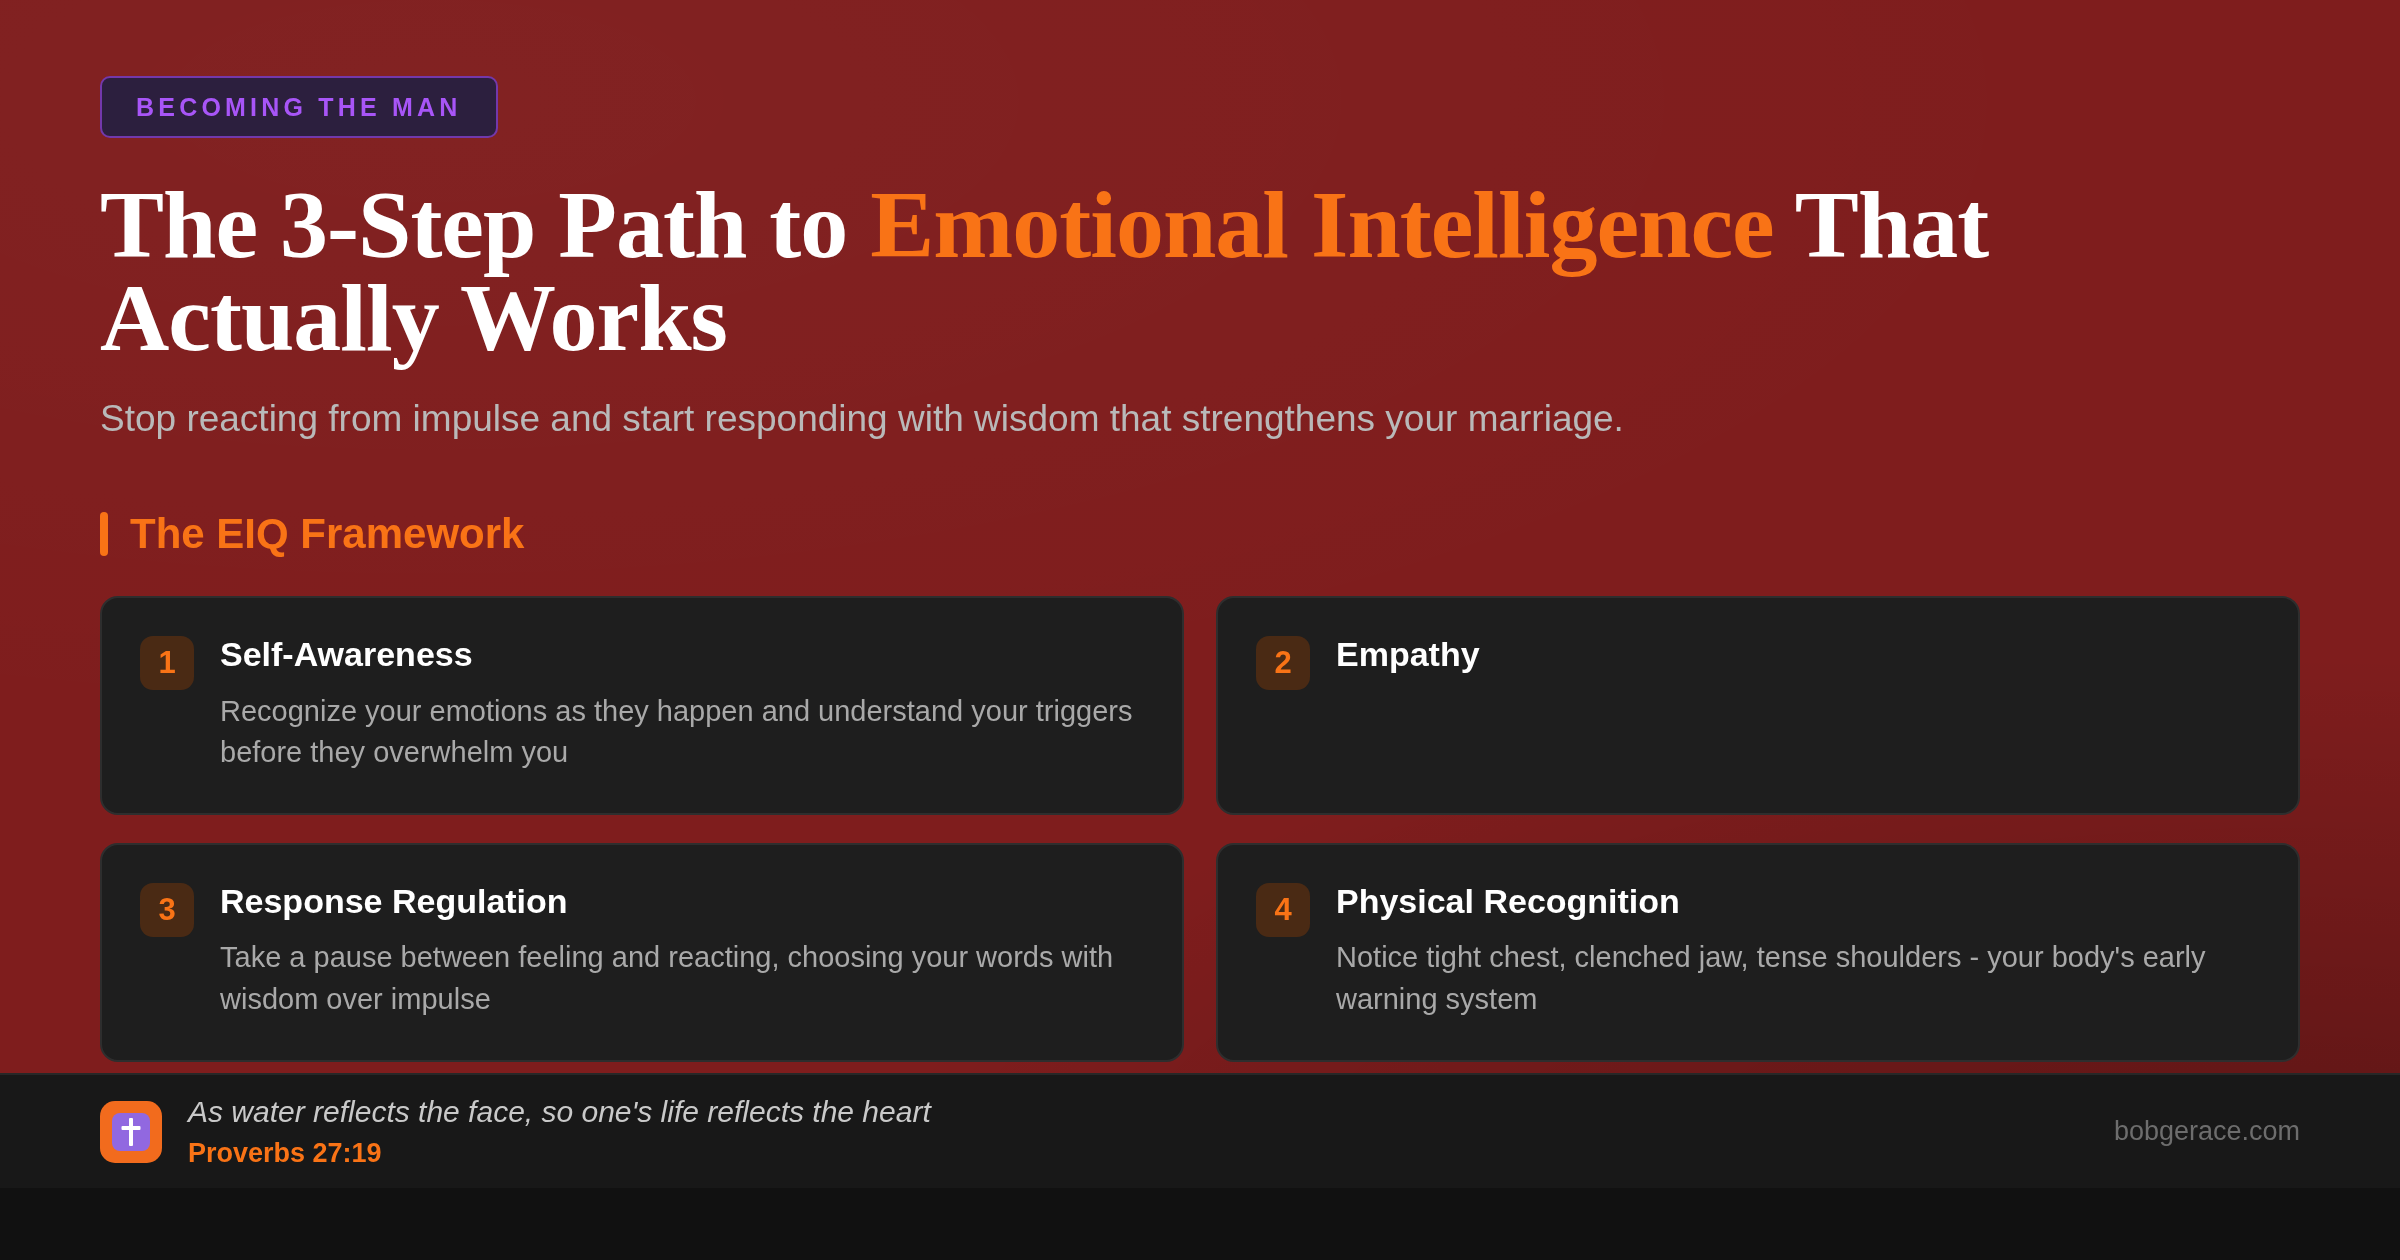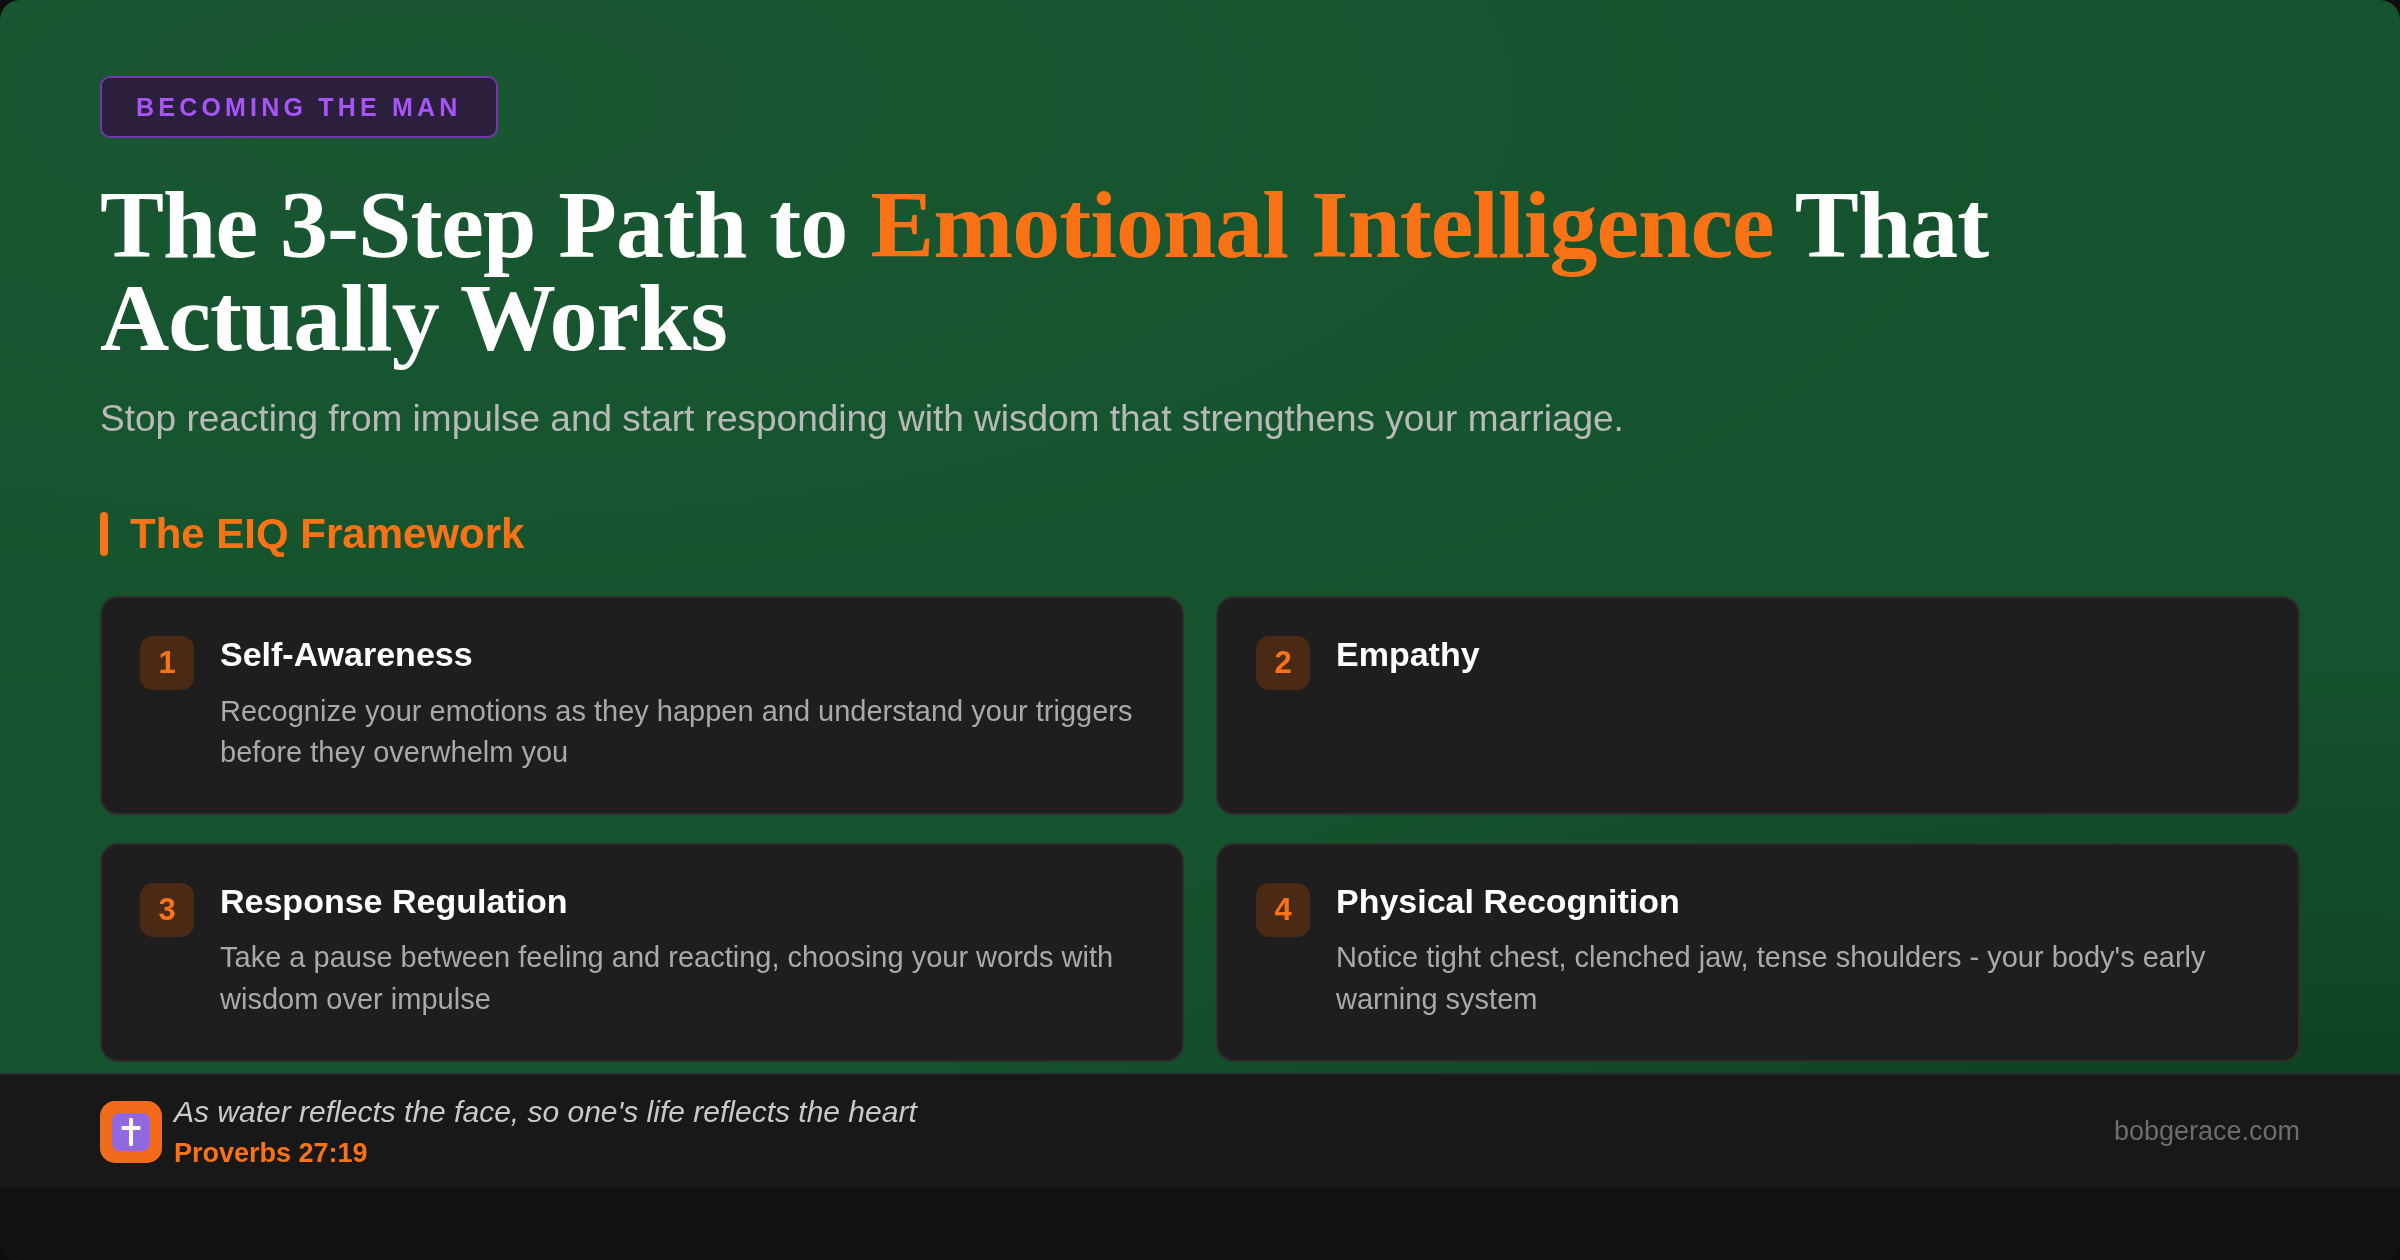--- a/index.html
+++ b/index.html
@@ -14,23 +14,22 @@
   body {
     font-family: "Liberation Sans", sans-serif;
     -webkit-font-smoothing: antialiased;
   }
 
   
   .slide {
     position: relative;
     width: 2400px;
     height: 1260px;
-    background: #14532d;
+    background: #7f1d1d;
     overflow: hidden;
-    border-radius: 20px;
   }
 
   
   .slide::before {
     content: "";
     position: absolute;
     inset: 0;
     background:
       radial-gradient(130% 95% at 18% 8%, rgba(255,255,255,0.022) 0%, rgba(255,255,255,0) 55%),
       radial-gradient(100% 80% at 95% 100%, rgba(0,0,0,0.30) 0%, rgba(0,0,0,0) 60%);
@@ -179,21 +178,21 @@
     border-top: 2px solid #272727;
     z-index: 3;
     display: flex;
     align-items: center;
     padding: 0 100px;
   }
 
   .footer-left {
     display: flex;
     align-items: center;
-    gap: 12px;
+    gap: 26px;
   }
 
   .cross-icon {
     flex: none;
     width: 62px;
     height: 62px;
     border-radius: 15px;
     background: #f26b1d;
     display: flex;
     align-items: center;

